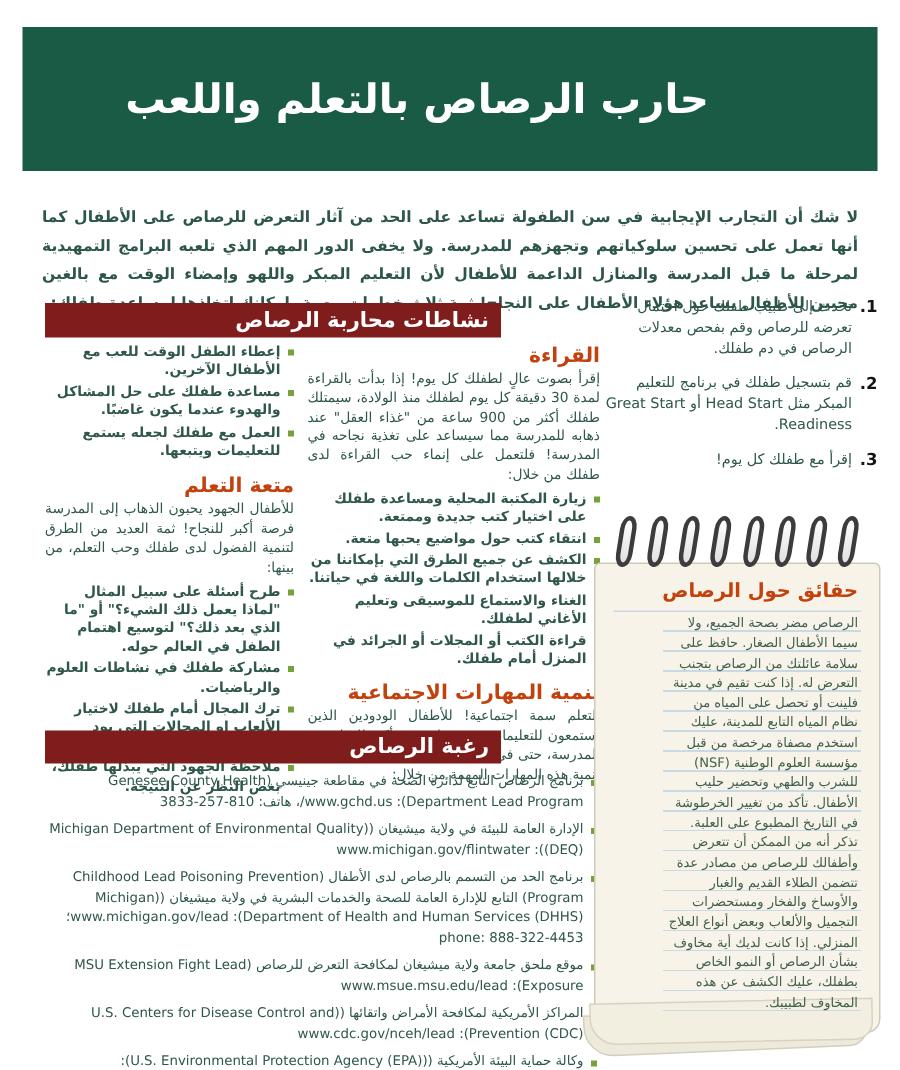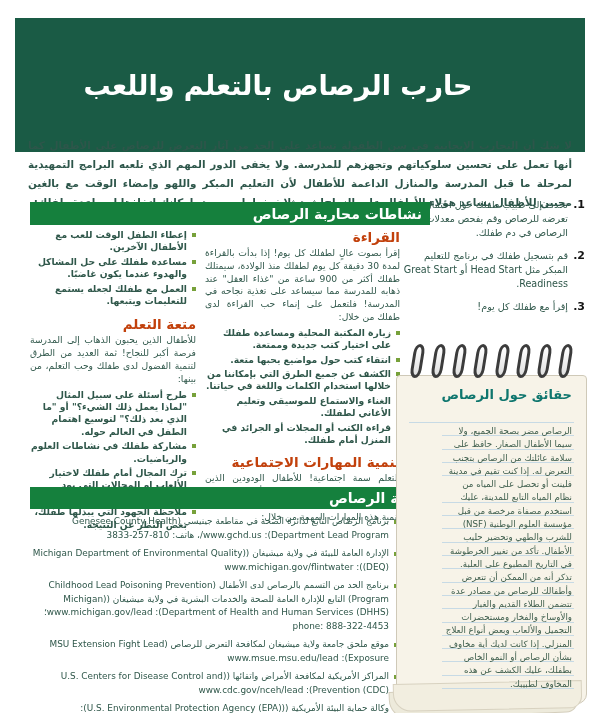--- a/index.html
+++ b/index.html
@@ -2,21 +2,21 @@
 <html lang="ar"><head>
 <meta charset="utf-8">
 <style>
   html,body{margin:0;padding:0;background:#fff;}
   .page{
     position:relative;width:600px;height:713px;overflow:hidden;background:#ffffff;
     font-family:"DejaVu Sans","Liberation Sans",sans-serif;direction:rtl;
   }
   
   .title-banner{
-    position:absolute;top:18px;left:15px;right:15px;height:134px;
+    position:absolute;top:18px;left:15px;right:15px;height:96px;
     background:#1a5b45;display:flex;align-items:center;justify-content:center;
     padding-right:44px;box-sizing:border-box;
   }
   .title-banner h1{
     margin:0;color:#ffffff;font-size:27px;font-weight:bold;letter-spacing:0;
   }
   
   .intro{
     position:absolute;top:136px;left:28px;right:28px;margin:0;
     color:#2d564a;font-size:10.4px;font-weight:bold;line-height:19px;
@@ -24,21 +24,21 @@
   }
   
   .steps{
     position:absolute;top:198px;right:15px;width:182px;margin:0;padding:0;list-style:none;
   }
   .step{position:relative;padding-right:17px;margin-bottom:9px;
     color:#2f574a;font-size:9.6px;line-height:14px;text-align:right;}
   .step-num{position:absolute;right:0;top:0;font-weight:bold;color:#141414;font-size:11px;}
   
   .banner{
-    position:absolute;left:30px;width:400px;height:23px;background:#15803d;
+    position:absolute;left:30px;width:304px;height:23px;background:#7f1d1d;
     display:flex;align-items:center;justify-content:flex-start;
     padding-right:8px;box-sizing:border-box;
   }
   .banner span{color:#ffffff;font-weight:bold;font-size:14px;}
   .activities-banner{top:202px;}
   .resources-banner{top:487px;height:22px;}
   
   .col{position:absolute;top:229px;text-align:right;color:#2f574a;}
   .col-mid{left:205px;width:195px;}
   .col-left{left:30px;width:166px;}
@@ -88,21 +88,21 @@
     content:"";position:absolute;z-index:-1;left:-4px;right:4px;bottom:-7px;height:26px;
     background:#f2eee0;border:1px solid #d8d2c0;border-radius:0 0 12px 18px;
     transform:rotate(-1.2deg);
   }
   .paper::after{
     content:"";position:absolute;z-index:-2;left:-8px;right:8px;bottom:-13px;height:26px;
     background:#edeadb;border:1px solid #d4cebc;border-radius:0 0 12px 20px;
     transform:rotate(-2.4deg);
   }
   .facts-heading{
-    margin:0;padding:1px 2px 20px;color:#0f766e;font-size:13px;font-weight:bold;
+    margin:0;padding:1px 2px 5px;color:#c2410c;font-size:13px;font-weight:bold;
     text-align:right;border-bottom:1px solid #c7dae5;
   }
   .facts-lines{
     min-height:212px;
     background-image:repeating-linear-gradient(to bottom,
       transparent 0,transparent 12.3px,#c7dae5 12.3px,#c7dae5 13.3px);
     margin-left:33px;
   }
   .facts-body{
     margin:0;padding:2px 2px 0;color:#41604f;font-size:8.7px;line-height:13.3px;
@@ -153,21 +153,21 @@
     <p>التعلم سمة اجتماعية! للأطفال الودودين الذين يستمعون للتعليمات ويتبعونها فرصة أكبر للنجاح في المدرسة، حتى في ظل التحديات. ساعد طفلك على تنمية هذه المهارات المهمة من خلال:</p>
   </section>
 
   <section class="col col-left">
     <ul>
       <li>إعطاء الطفل الوقت للعب مع الأطفال الآخرين.</li>
       <li>مساعدة طفلك على حل المشاكل والهدوء عندما يكون غاضبًا.</li>
       <li>العمل مع طفلك لجعله يستمع للتعليمات ويتبعها.</li>
     </ul>
     <h2>متعة التعلم</h2>
-    <p>للأطفال الذين يحبون الذهاب إلى المدرسة فرصة أكبر للنجاح! ثمة العديد من الطرق لتنمية الفضول لدى طفلك وحب التعلم، من بينها:</p>
+    <p>للأطفال الجهود يحبون الذهاب إلى المدرسة فرصة أكبر للنجاح! ثمة العديد من الطرق لتنمية الفضول لدى طفلك وحب التعلم، من بينها:</p>
     <ul>
       <li>طرح أسئلة على سبيل المثال "لماذا يعمل ذلك الشيء؟" أو "ما الذي بعد ذلك؟" لتوسيع اهتمام الطفل في العالم حوله.</li>
       <li>مشاركة طفلك في نشاطات العلوم والرياضيات.</li>
       <li>ترك المجال أمام طفلك لاختيار الألعاب او المجالات التي يود تعلمها.</li>
       <li>ملاحظة الجهود التي يبذلها طفلك، بغض النظر عن النتيجة.</li>
     </ul>
   </section>
 
   <div class="banner resources-banner">
     <span>رغبة الرصاص</span>

